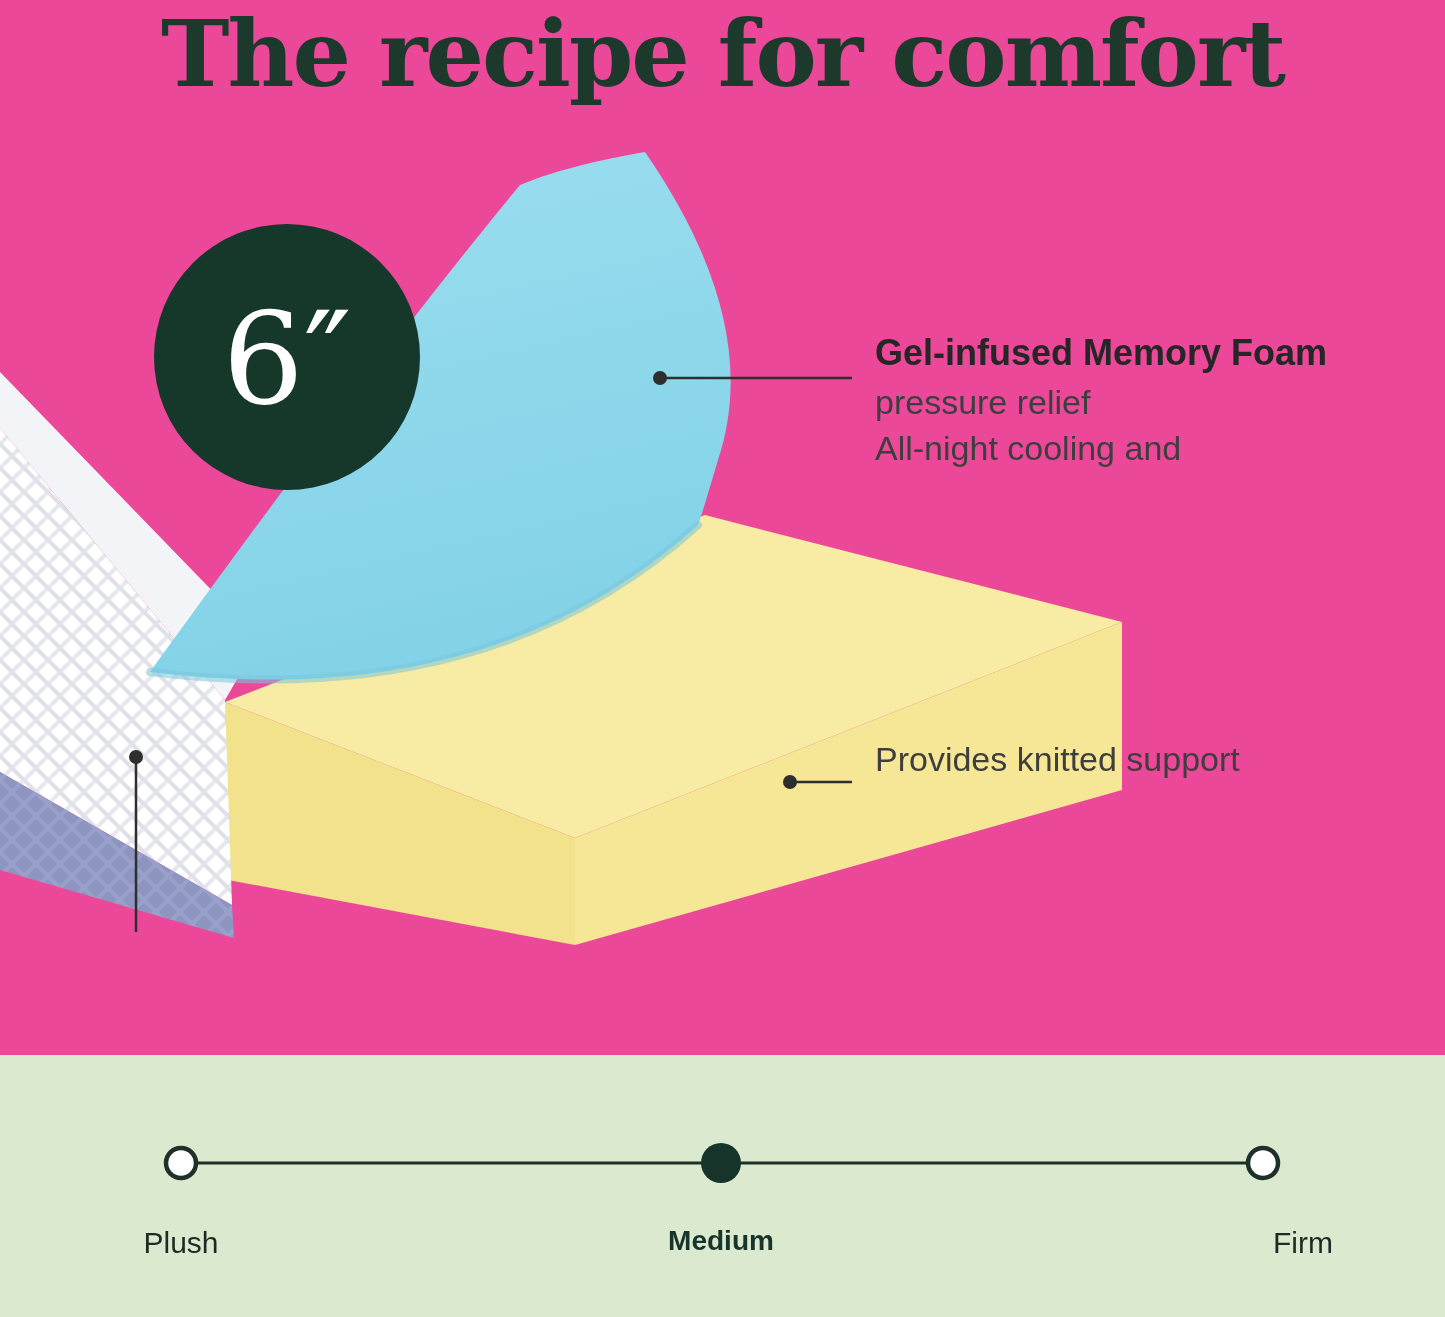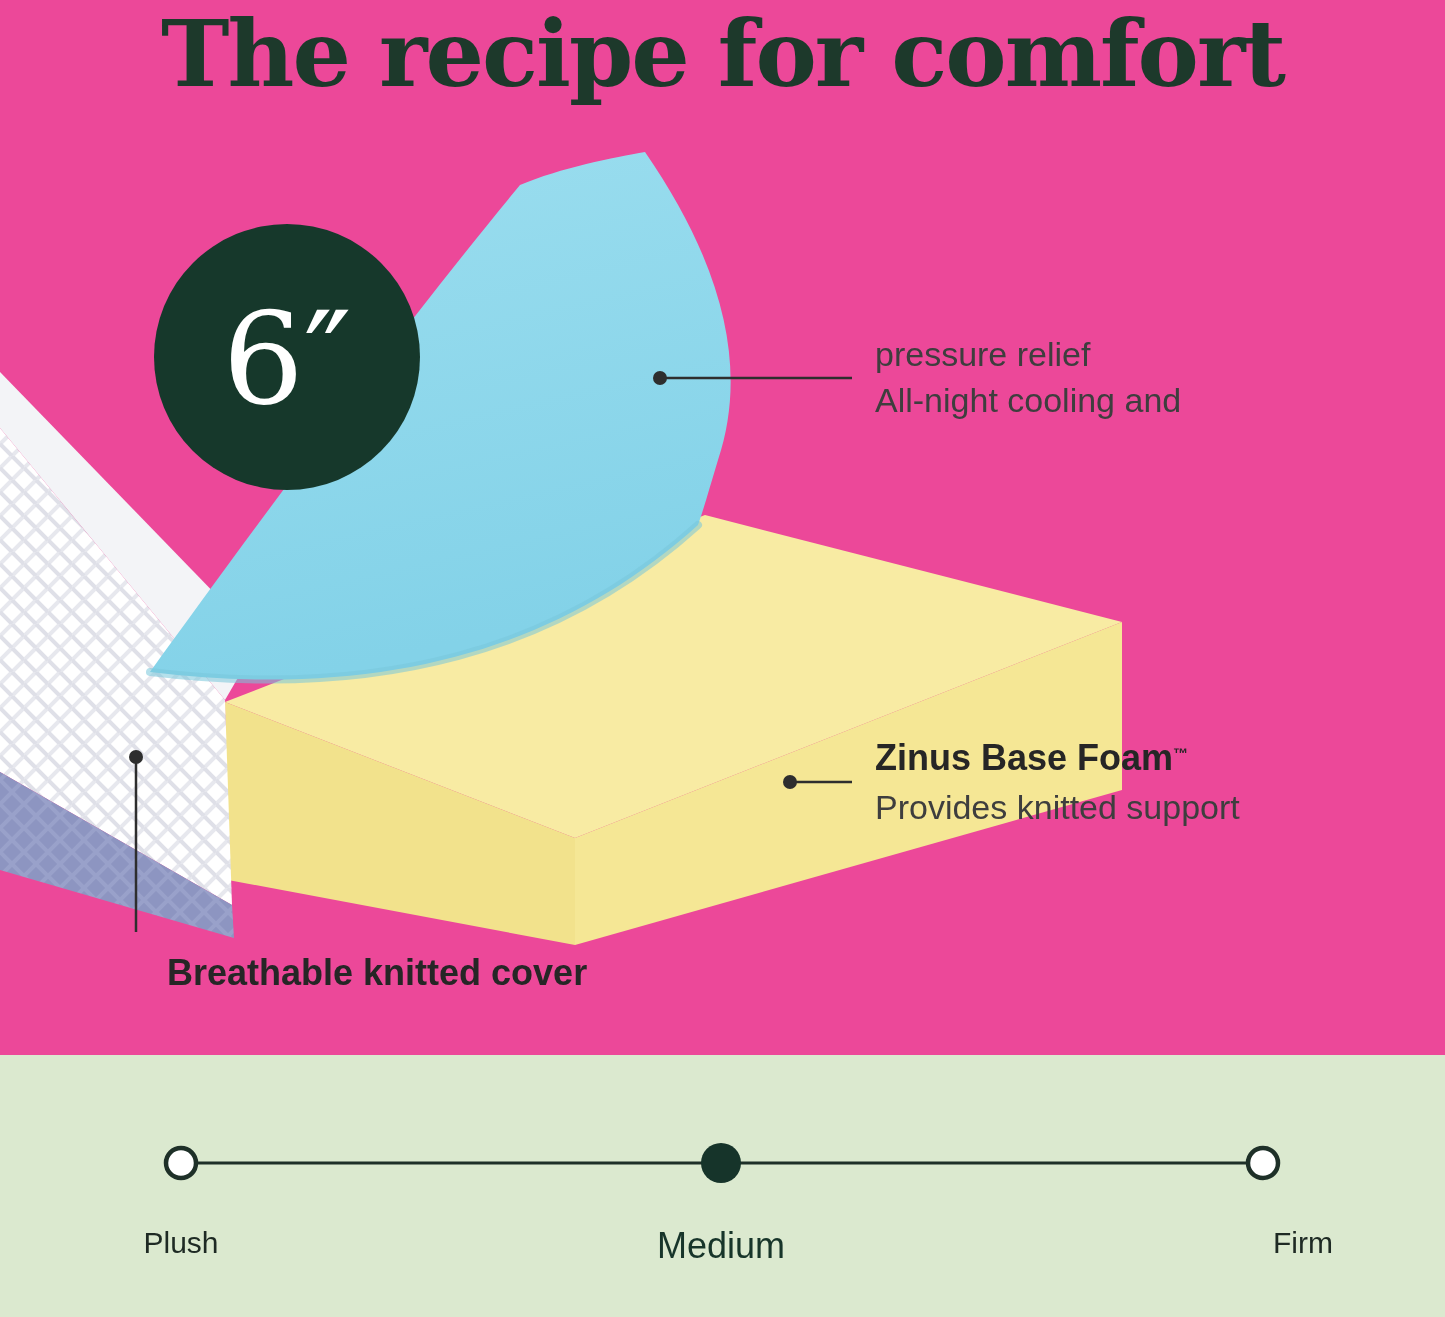--- a/index.html
+++ b/index.html
@@ -48,21 +48,21 @@
     padding-left:27px;
   }
   .scale-svg { position:absolute; left:0; top:0; width:1445px; height:262px; display:block; }
   .scale-track { stroke:#1e3028; stroke-width:3; }
   .marker-open { fill:#ffffff; stroke:#1e3028; stroke-width:4.5; }
   .marker-filled { fill:#16342a; }
   .scale-label {
     position:absolute; top:171px; transform:translateX(-50%);
     font-size:30px; color:#1e2a24; line-height:1.1; white-space:nowrap;
   }
-  .scale-label.selected { font-weight:400; font-size:36px; color:#17352a; }
+  .scale-label.selected { font-weight:700; font-size:28px; color:#17352a; }
 </style>
 </head>
 <body>
 
 <div class="canvas">
 
   <h1 class="page-title">The recipe for comfort</h1>
 
   <svg class="diagram" viewBox="0 0 1445 1055">
     <defs>
@@ -116,32 +116,29 @@
       <line class="connector-line" x1="790" y1="782" x2="852" y2="782"></line>
       <circle class="connector-dot" cx="790" cy="782" r="7"></circle>
     </g>
     <g>
       <line class="connector-line" x1="136" y1="757" x2="136" y2="932"></line>
       <circle class="connector-dot" cx="136" cy="757" r="7"></circle>
     </g>
   </svg>
 
   <div class="callout" style="left:875px; top:331px;">
+    <div class="callout-heading">Gel-infused Memory Foam</div>
     <div class="callout-body">pressure relief</div>
     <div class="callout-body">All-night cooling and</div>
   </div>
 
   <div class="callout" style="left:875px; top:736px;">
-    <div class="callout-heading"><span>Zinus Base Foam</span><sup>™</sup></div>
     <div class="callout-body">Provides knitted support</div>
   </div>
 
-  <div class="callout" style="left:167px; top:951px;">
-    <div class="callout-heading">Breathable knitted cover</div>
-  </div>
 
   <div class="firmness-band">
     <svg class="scale-svg" viewBox="0 0 1445 262">
       <line class="scale-track" x1="181" y1="108" x2="1263" y2="108"></line>
       <circle class="marker-open" cx="181" cy="108" r="15"></circle>
       <circle class="marker-filled" cx="721" cy="108" r="20"></circle>
       <circle class="marker-open" cx="1263" cy="108" r="15"></circle>
     </svg>
     <div class="scale-label" style="left:181px;">Plush</div>
     <div class="scale-label selected" style="left:721px;">Medium</div>

